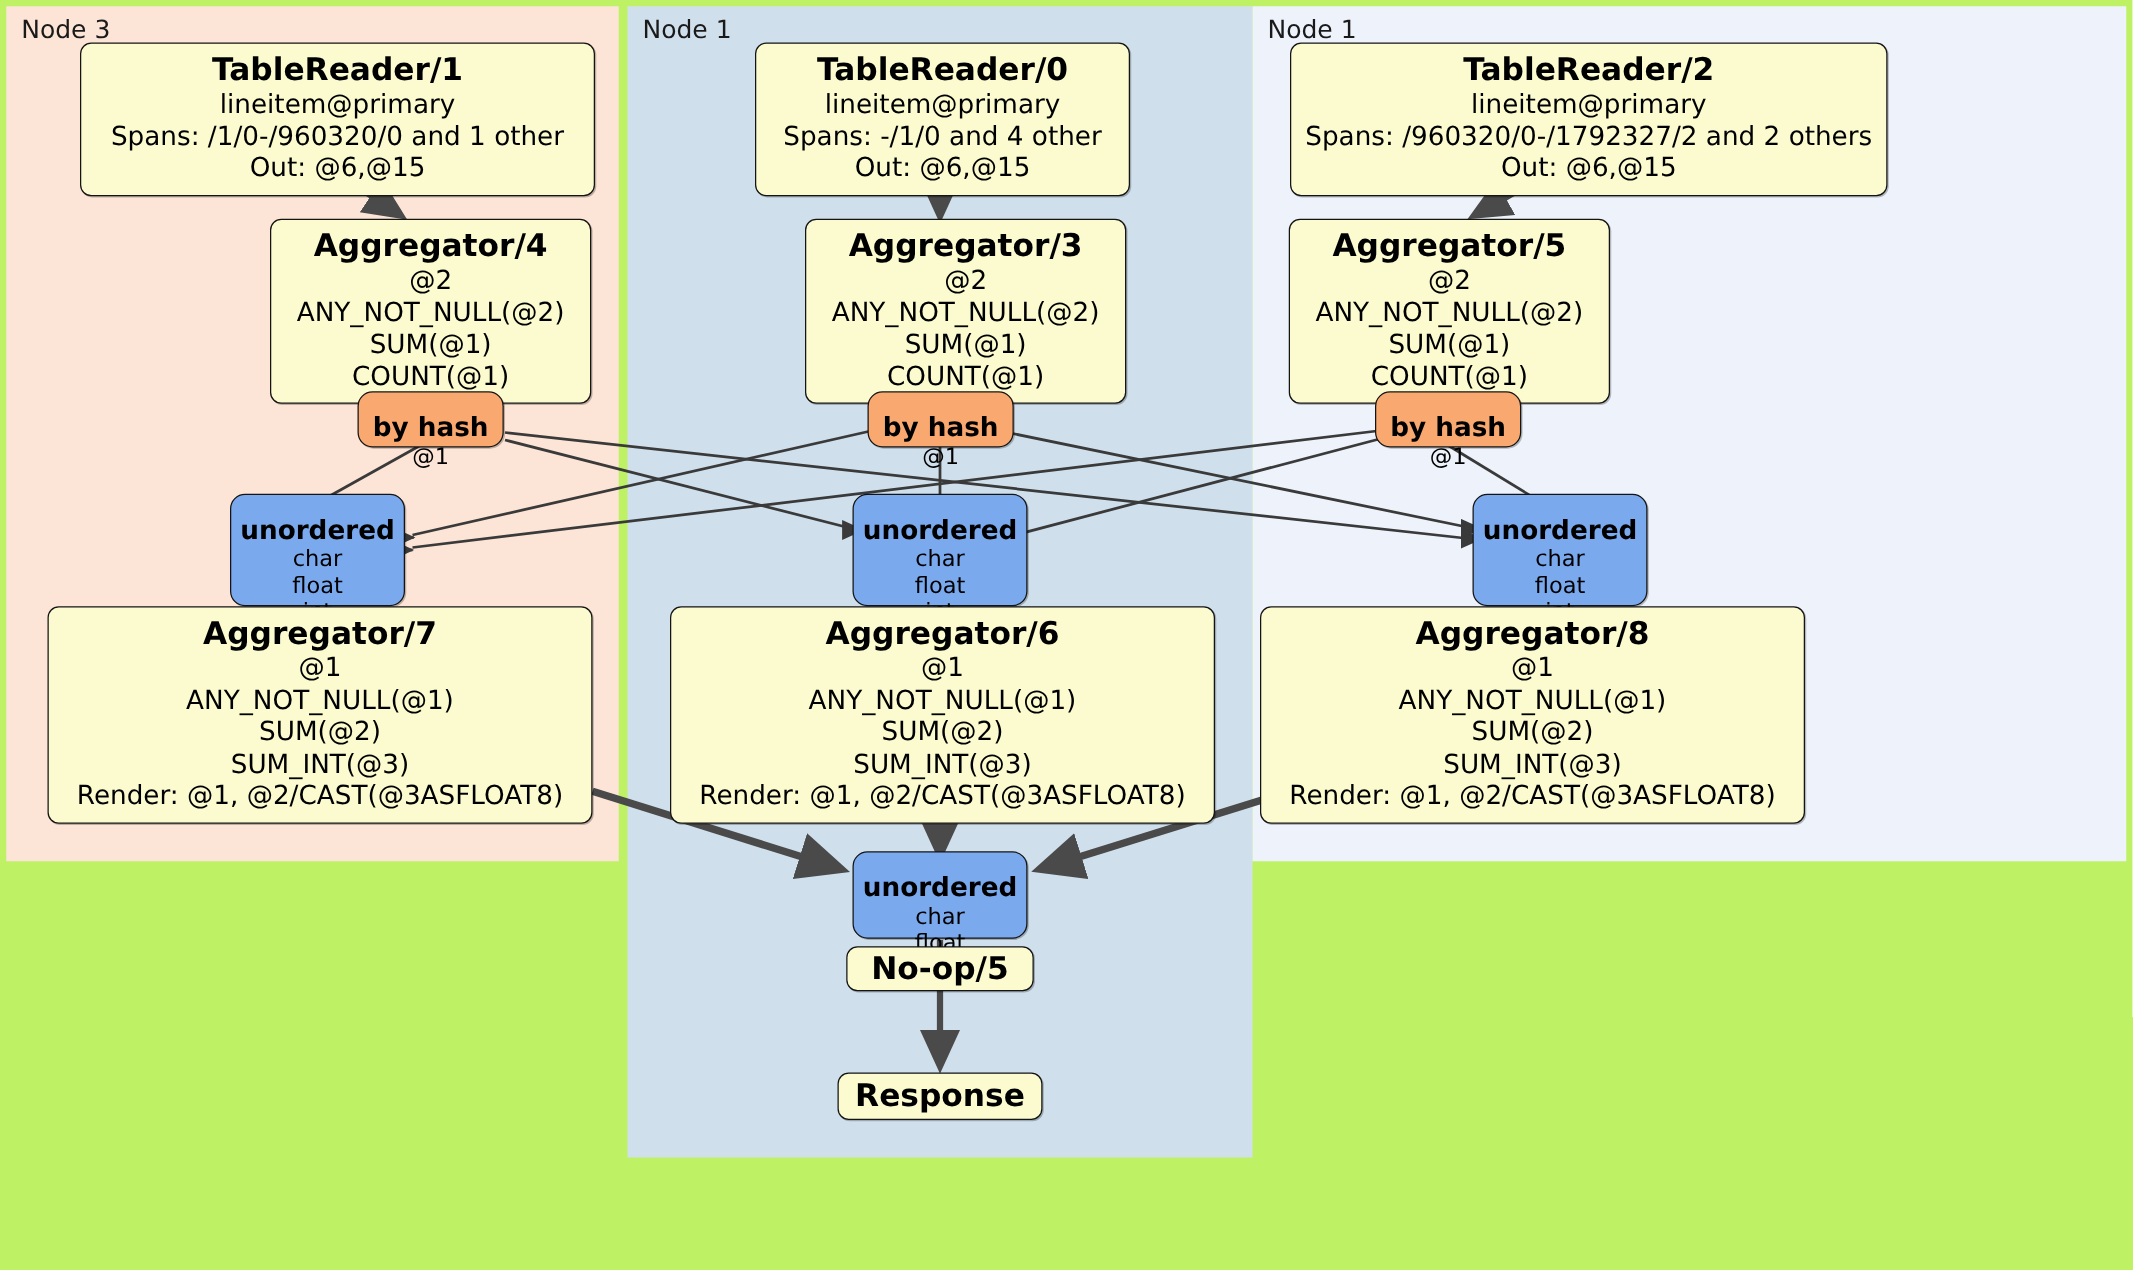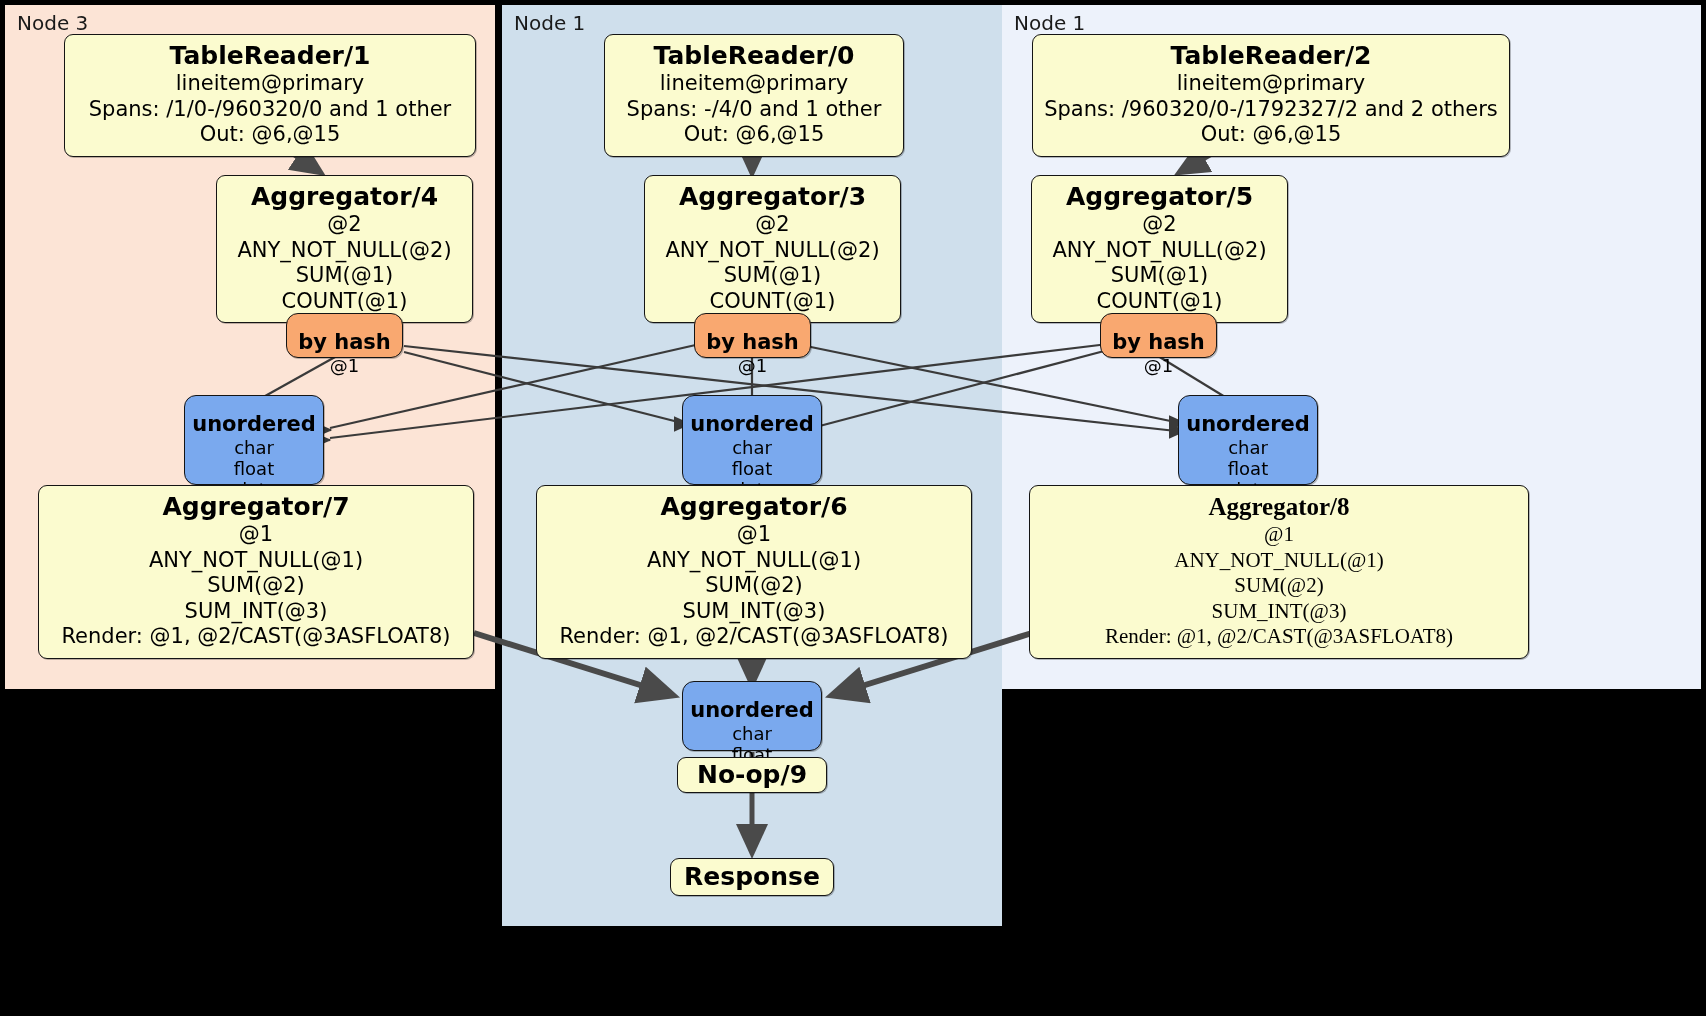--- a/index.html
+++ b/index.html
@@ -8,21 +8,21 @@
     background: #ffffff;
   }
   body {
     font-family: "DejaVu Sans", "Liberation Sans", sans-serif;
   }
   #canvas {
     position: relative;
     width: 1706px;
     height: 1016px;
     overflow: hidden;
-    background: #000000;
+    background: #bef264;
   }
   
   .region {
     position: absolute;
     box-sizing: border-box;
   }
   .region-label {
     position: absolute;
     top: 6px;
     left: 12px;
@@ -192,21 +192,21 @@
   <div class="proc" id="tr1" style="left:64px; top:34px; width:412px;">
     <div class="title">TableReader/1</div>
     <div class="line">lineitem@primary</div>
     <div class="line">Spans: /1/0-/960320/0 and 1 other</div>
     <div class="line">Out: @6,@15</div>
   </div>
 
   <div class="proc" id="tr0" style="left:604px; top:34px; width:300px;">
     <div class="title">TableReader/0</div>
     <div class="line">lineitem@primary</div>
-    <div class="line">Spans: -/4/0 and 1 other</div>
+    <div class="line">Spans: -/1/0 and 4 other</div>
     <div class="line">Out: @6,@15</div>
   </div>
 
   <div class="proc" id="tr2" style="left:1032px; top:34px; width:478px;">
     <div class="title">TableReader/2</div>
     <div class="line">lineitem@primary</div>
     <div class="line">Spans: /960320/0-/1792327/2 and 2 others</div>
     <div class="line">Out: @6,@15</div>
   </div>
 
@@ -279,36 +279,36 @@
 
   <div class="proc" id="agg6" style="left:536px; top:485px; width:436px;">
     <div class="title">Aggregator/6</div>
     <div class="line">@1</div>
     <div class="line">ANY_NOT_NULL(@1)</div>
     <div class="line">SUM(@2)</div>
     <div class="line">SUM_INT(@3)</div>
     <div class="line">Render: @1, @2/CAST(@3ASFLOAT8)</div>
   </div>
 
-  <div class="proc" id="agg8" style="left:1029px; top:485px; width:500px;font-family:Liberation Serif, serif;">
+  <div class="proc" id="agg8" style="left:1008px; top:485px; width:436px;">
     <div class="title">Aggregator/8</div>
     <div class="line">@1</div>
     <div class="line">ANY_NOT_NULL(@1)</div>
     <div class="line">SUM(@2)</div>
     <div class="line">SUM_INT(@3)</div>
     <div class="line">Render: @1, @2/CAST(@3ASFLOAT8)</div>
   </div>
 
   <div class="pill sync" id="syncF" style="left:682px; top:681px; width:140px; height:70px;">
     <div class="title">unordered</div>
     <div class="line">char</div>
     <div class="line">float</div>
   </div>
 
   <div class="smallbox" id="noop9" style="left:677px; top:757px; width:150px; height:36px;">
-    <div class="title">No-op/9</div>
+    <div class="title">No-op/5</div>
   </div>
 
   <div class="smallbox" id="response" style="left:670px; top:858px; width:164px; height:38px;">
     <div class="title">Response</div>
   </div>
 
 </div>
 
 </body></html>

